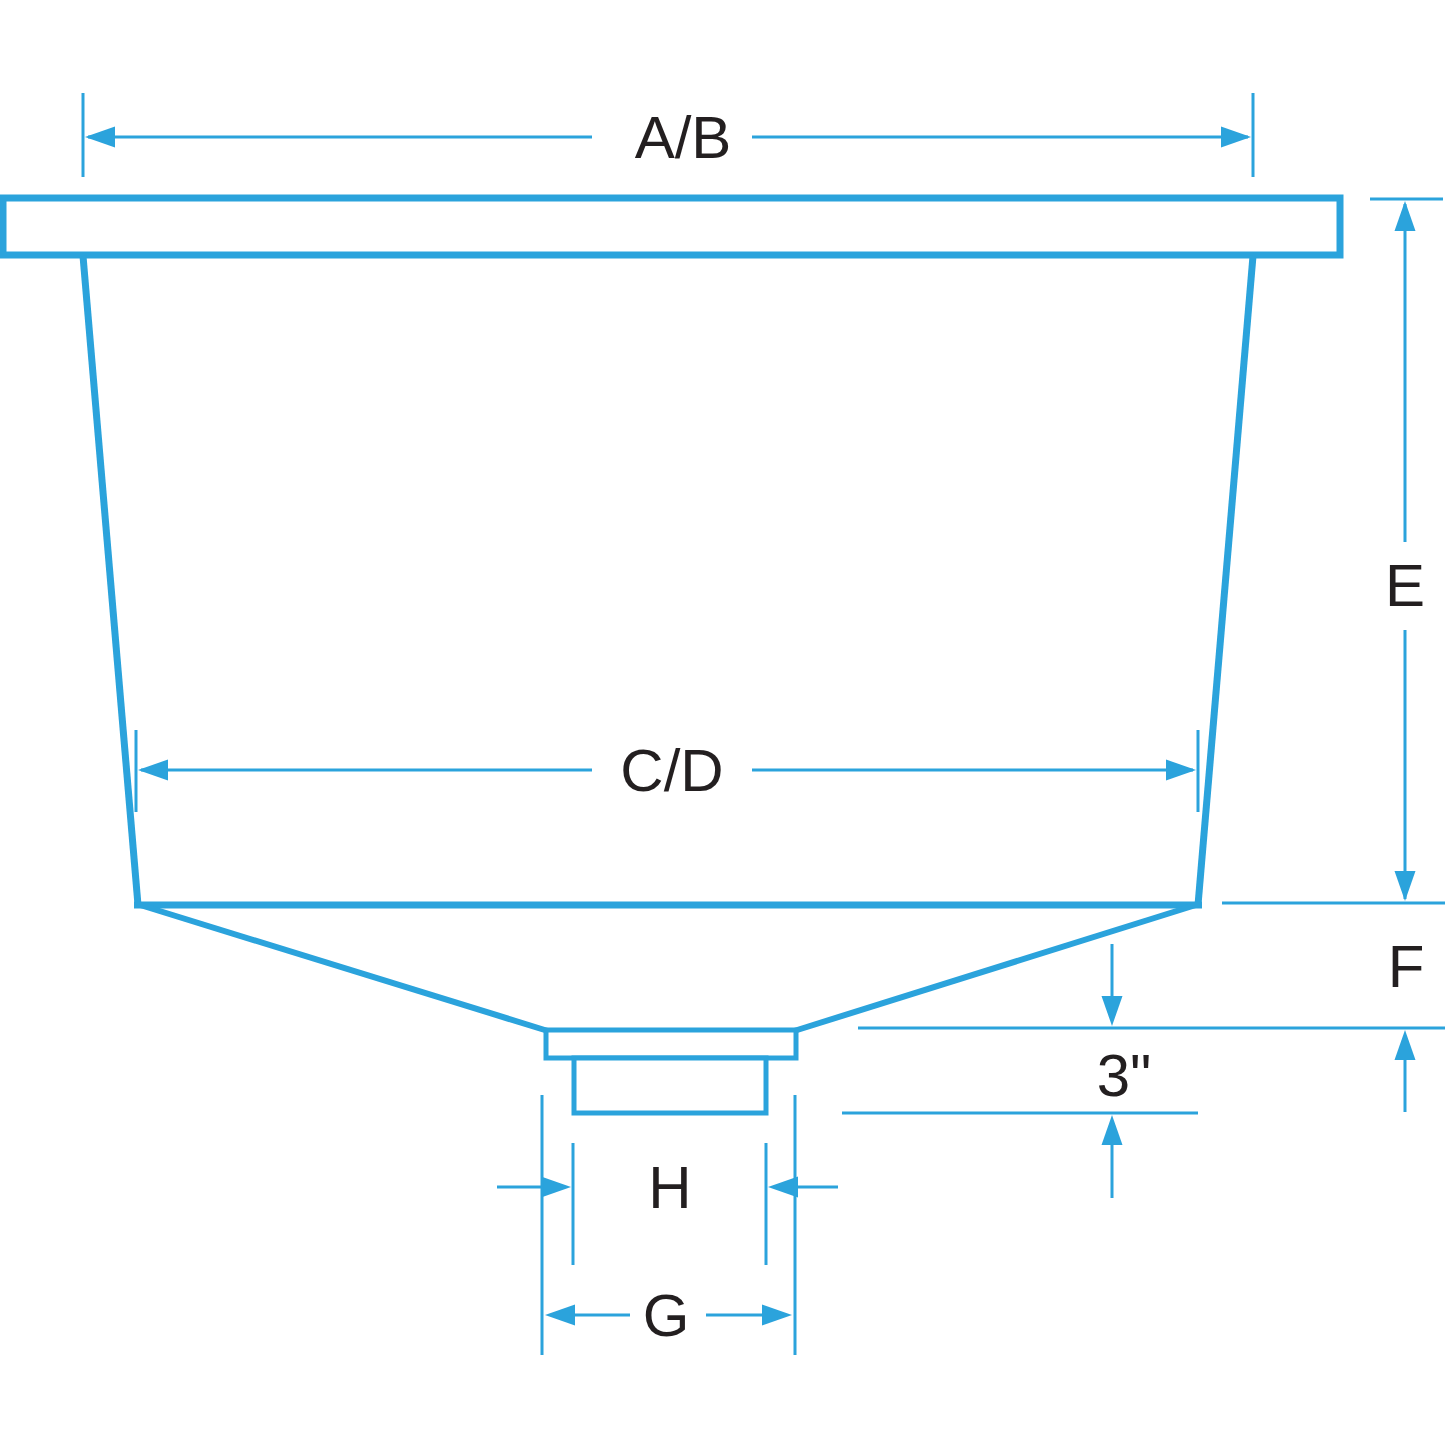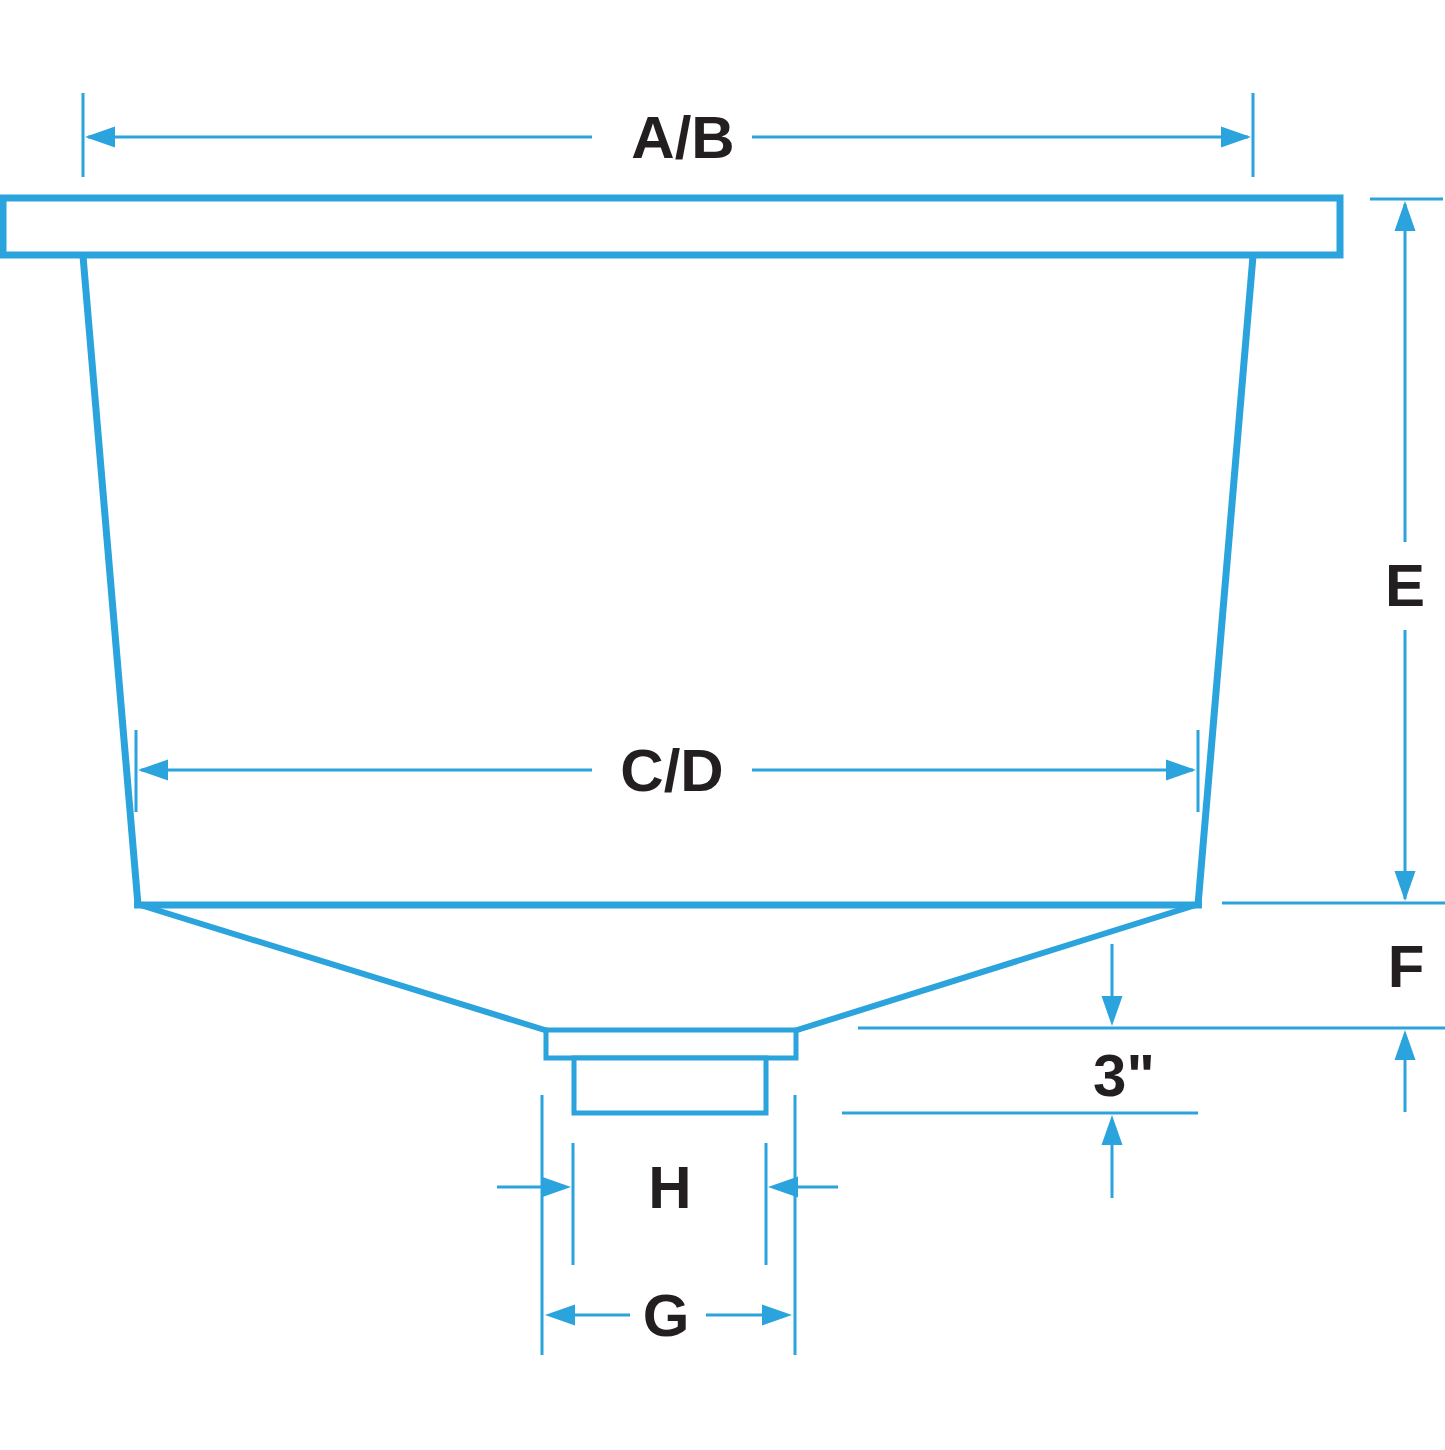--- a/index.html
+++ b/index.html
@@ -1,16 +1,16 @@
 <!DOCTYPE html>
 <html><head>
 <meta charset="utf-8">
 <style>
   html,body{margin:0;padding:0;background:#ffffff;}
-  .stage{width:1445px;height:1450px;position:relative;background:#ffffff;overflow:hidden;font-weight:bold;}
+  .stage{width:1445px;height:1450px;position:relative;background:#ffffff;overflow:hidden;}
   svg{display:block;}
   .outline{stroke:#2BA3DC;stroke-width:7;fill:none;stroke-linejoin:miter;stroke-linecap:butt;}
   .outline-thin{stroke:#2BA3DC;stroke-width:5;fill:#ffffff;stroke-linejoin:miter;}
   .funnel{stroke:#2BA3DC;stroke-width:6;fill:none;stroke-linecap:butt;}
   .rim{stroke:#2BA3DC;stroke-width:7;fill:#ffffff;}
   .dim{stroke:#2BA3DC;stroke-width:3;fill:none;stroke-linecap:butt;}
   .arrow{fill:#2BA3DC;stroke:none;}
   .lbl{font-family:"Liberation Sans","DejaVu Sans",sans-serif;font-size:60px;fill:#231F20;text-anchor:middle;}
 </style>
 </head>

